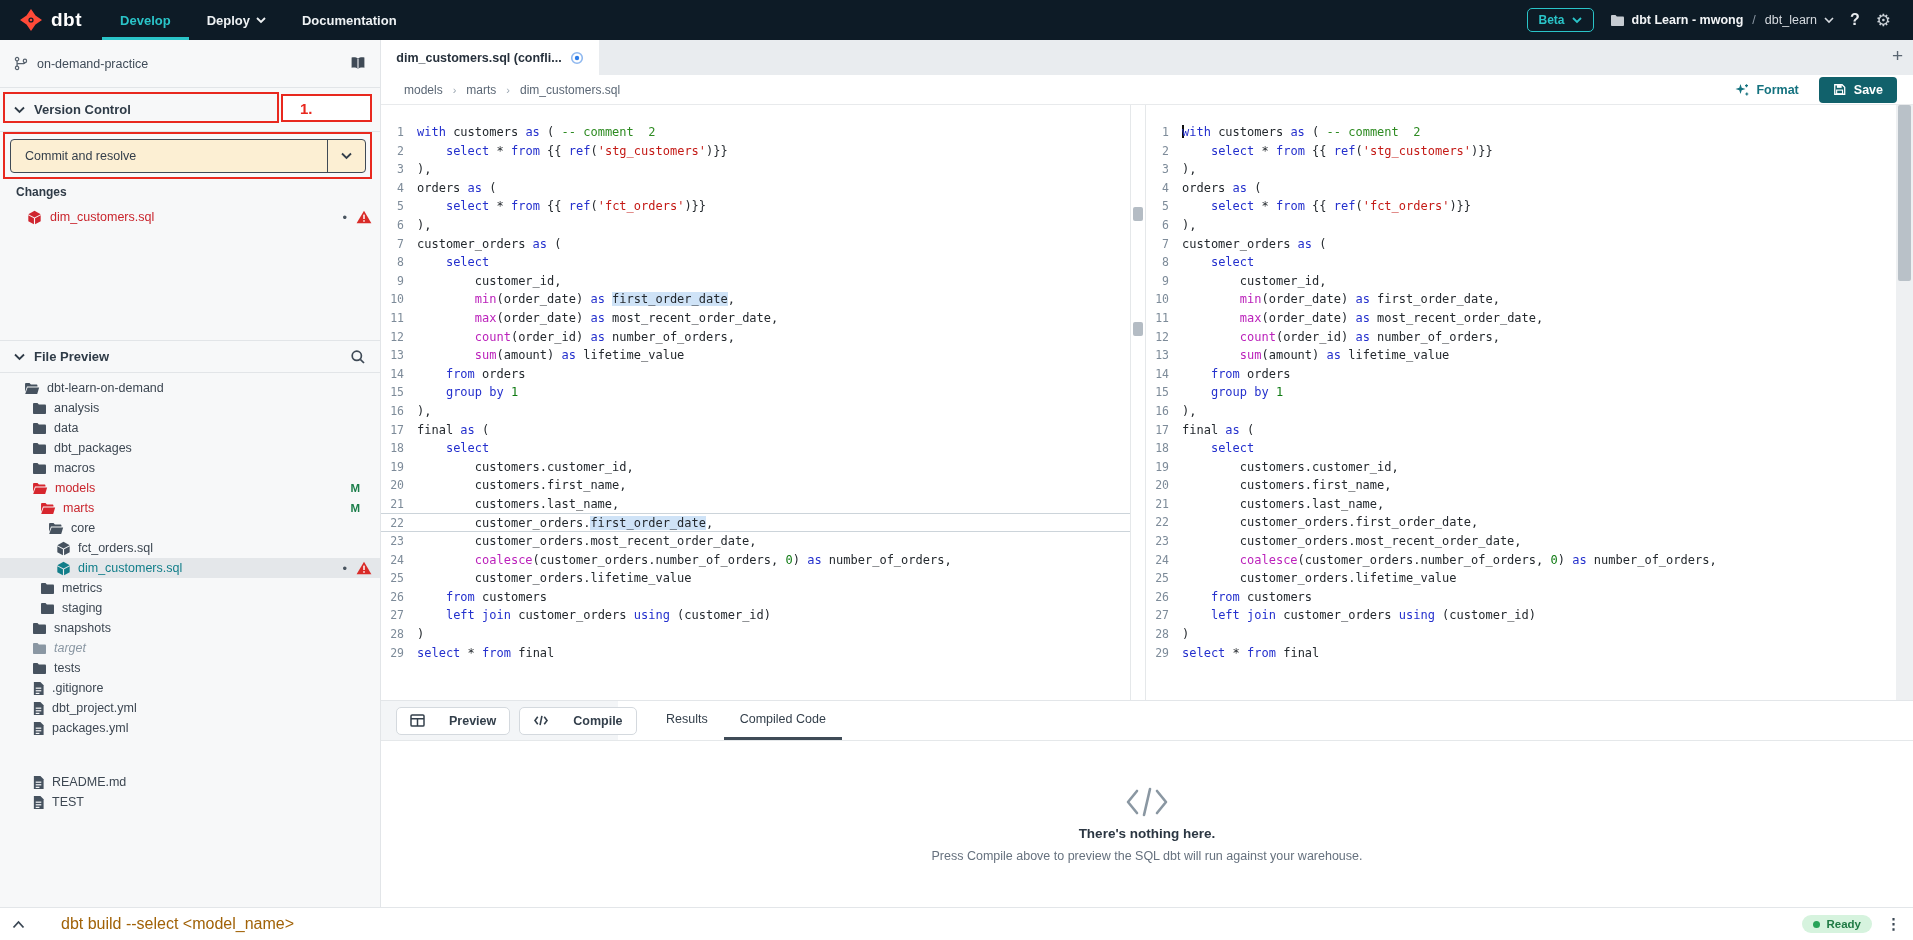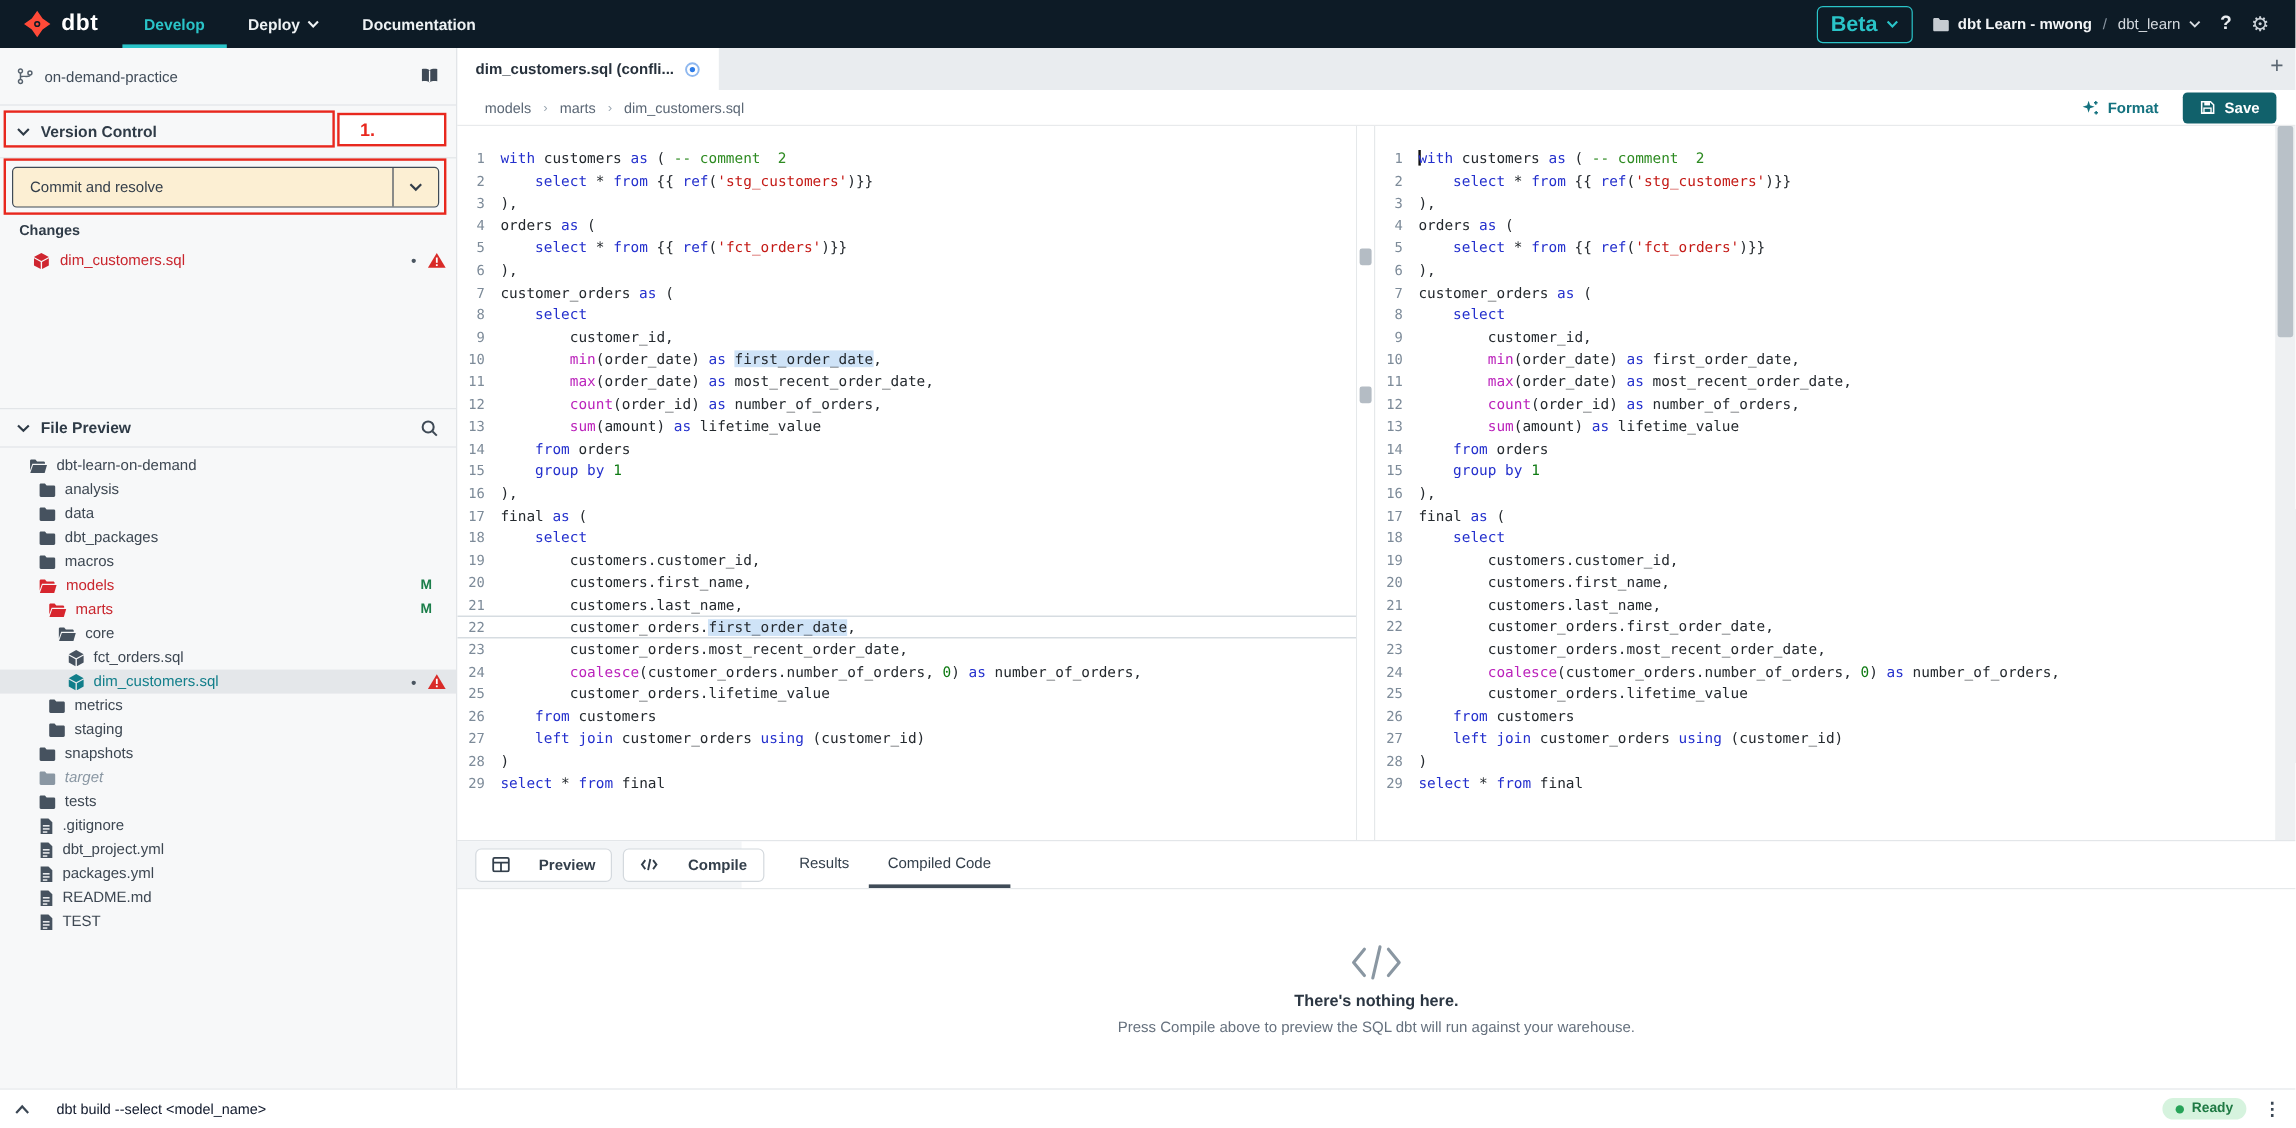--- a/index.html
+++ b/index.html
@@ -7,21 +7,21 @@
   body { position:relative; color:#2f3b47; }
   svg { display:block; }
 
   
   .topnav { position:absolute; top:0; left:0; right:0; height:40px; background:#0d1b26; display:flex; align-items:stretch; z-index:30; }
   .logo { display:flex; align-items:center; gap:7px; padding:0 20px 0 18px; }
   .logo-text { color:#fff; font-weight:bold; font-size:19px; letter-spacing:.5px; }
   .nav-item { display:flex; align-items:center; padding:0 18px; font-size:13px; font-weight:600; color:#eef2f4; cursor:pointer; gap:6px; }
   .nav-item.active { color:#2ac4c8; border-bottom:3px solid #2ac4c8; padding-top:3px; }
   .topnav-right { margin-left:auto; display:flex; align-items:center; gap:16px; padding-right:22px; }
-  .beta-badge { display:flex; align-items:center; gap:7px; border:1.5px solid #2ac4c8; color:#2ac4c8; border-radius:5px; padding:4px 11px; font-size:18px; font-weight:700; cursor:pointer; }
+  .beta-badge { display:flex; align-items:center; gap:7px; border:1.5px solid #2ac4c8; color:#2ac4c8; border-radius:5px; padding:4px 11px; font-size:12px; font-weight:700; cursor:pointer; }
   .account { display:flex; align-items:center; gap:7px; color:#f2f4f6; font-size:12.5px; font-weight:600; cursor:pointer; }
   .account .sep { color:#8b97a3; font-weight:400; padding:0 2px; }
   .account .proj { color:#d6dbe0; font-weight:400; }
   .help-icon { color:#e8ecef; font-size:16px; font-weight:bold; cursor:pointer; }
   .gear-icon { color:#ccd3d9; font-size:17px; cursor:pointer; }
 
   
   .sidebar { position:absolute; top:40px; left:0; width:381px; bottom:33px; background:#f7f8f9; border-right:1px solid #e2e5e8; font-size:12.5px; z-index:10; }
   .branch-row { position:absolute; top:0; left:0; right:0; height:48px; display:flex; align-items:center; gap:9px; padding:0 14px; color:#404c59; border-bottom:1px solid #e2e5e8; font-size:12.5px; }
   .docs-icon { margin-left:auto; cursor:pointer; }
@@ -86,21 +86,21 @@
   .ide-btn { display:flex; align-items:center; gap:24px; background:#fff; border:1px solid #d4d9de; border-radius:5px; padding:6px 13px; font-size:12.5px; font-weight:600; color:#333f4b; cursor:pointer; font-family:inherit; }
   .bp-tabs { display:flex; margin-left:32px; }
   .bp-tab { display:flex; align-items:center; padding:0 16px; font-size:12.5px; color:#333f4b; cursor:pointer; border-bottom:3px solid transparent; }
   .bp-tab.active { font-weight:400; border-bottom:3px solid #3f4b57; }
   .empty-state { flex:1; display:flex; flex-direction:column; align-items:center; justify-content:center; gap:8px; }
   .empty-title { font-size:13.5px; font-weight:700; color:#2b3642; }
   .empty-sub { font-size:12.5px; color:#66717e; }
 
   
   .statusbar { position:absolute; left:0; right:0; bottom:0; height:33px; background:#fff; border-top:1px solid #e3e6e9; display:flex; align-items:center; padding:0 12px; z-index:30; }
-  .cmd-text { margin-left:22px; font-size:12px; color:#0f172a; }
+  .cmd-text { margin-left:36px; font-size:16px; color:#a16207; }
   .status-right { margin-left:auto; display:flex; align-items:center; gap:14px; }
   .ready-pill { display:flex; align-items:center; gap:6px; background:#d6f3de; border-radius:12px; padding:3px 11px; font-size:11.5px; color:#1f7a44; font-weight:600; }
   .ready-dot { width:7px; height:7px; border-radius:50%; background:#27a358; }
   .kebab-icon { color:#3b4754; font-size:15px; font-weight:bold; cursor:pointer; }
 </style>
 </head>
 <body>
 
 <header class="topnav">
   <div class="logo">
@@ -398,21 +398,21 @@
         <span>
           <svg width="13" height="15" viewBox="0 0 14 16">
             <path d="M2 1 H9 L12.5 4.5 V15 H2 Z" fill="#46525f"></path>
             <rect x="4" y="7" width="6" height="1.3" fill="#f7f8f9"></rect>
             <rect x="4" y="9.8" width="6" height="1.3" fill="#f7f8f9"></rect>
             <rect x="4" y="12.6" width="4" height="1.3" fill="#f7f8f9"></rect>
           </svg>
         </span>
         <span class="tlabel">packages.yml</span>
       </div>
-      <div class="tree-row" style="padding-left: 32px;">
+      <div class="tree-row" style="padding-left: 32px; margin-top: 34px;">
         <span>
           <svg width="13" height="15" viewBox="0 0 14 16">
             <path d="M2 1 H9 L12.5 4.5 V15 H2 Z" fill="#46525f"></path>
             <rect x="4" y="7" width="6" height="1.3" fill="#f7f8f9"></rect>
             <rect x="4" y="9.8" width="6" height="1.3" fill="#f7f8f9"></rect>
             <rect x="4" y="12.6" width="4" height="1.3" fill="#f7f8f9"></rect>
           </svg>
         </span>
         <span class="tlabel">README.md</span>
       </div>

